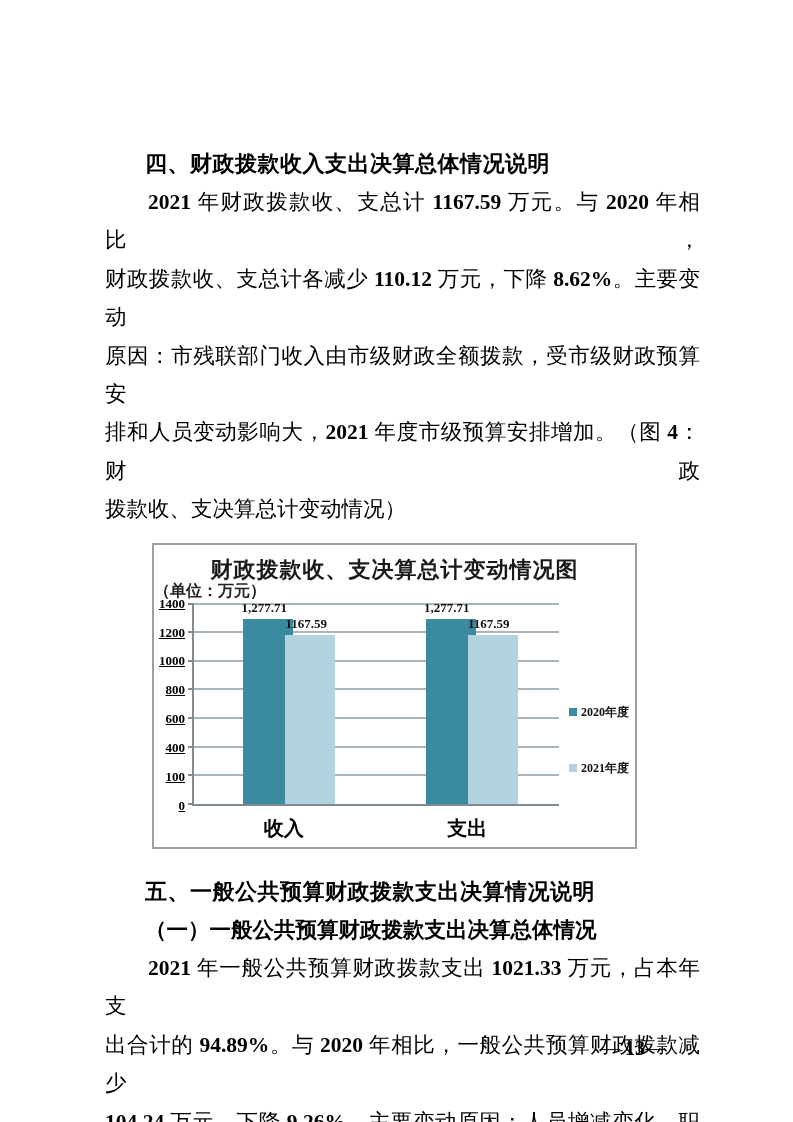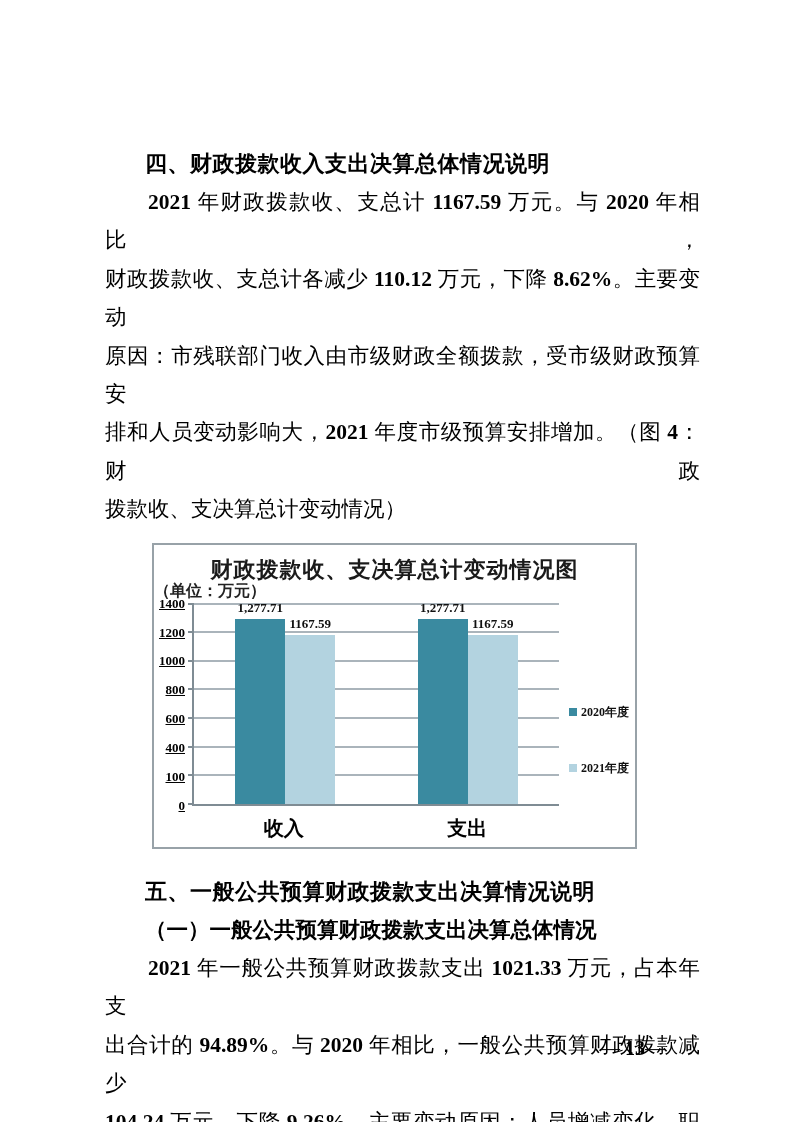--- a/index.html
+++ b/index.html
@@ -48,21 +48,21 @@
   }
   .plot{
     position:relative;width:367px;height:202px;box-sizing:border-box;
     border-left:2px solid #7f8c94;border-bottom:2px solid #7f8c94;
     display:flex;
   }
   .gridline{position:absolute;left:0;right:0;height:2px;background:#aab4bb;}
   .axtick{position:absolute;left:-6px;width:6px;height:2px;background:#7f8c94;}
   .group{flex:1;position:relative;height:100%;}
   .bars{position:absolute;bottom:0;left:50%;transform:translateX(-50%);display:flex;align-items:flex-end;}
-  .barwrap{position:relative;width:50px;}
+  .barwrap{position:relative;width:42px;}
   .bar{width:50px;height:100%;}
   .barlabel{
     position:absolute;bottom:calc(100% + 3px);left:50%;transform:translateX(-50%);
     white-space:nowrap;font-weight:bold;font-size:13px;
     font-family:"Liberation Serif","DejaVu Serif",serif;color:#111;
   }
   .legend{
     flex:1;display:flex;flex-direction:column;justify-content:center;gap:10px;
     padding-left:10px;padding-top:42px;box-sizing:border-box;
   }

